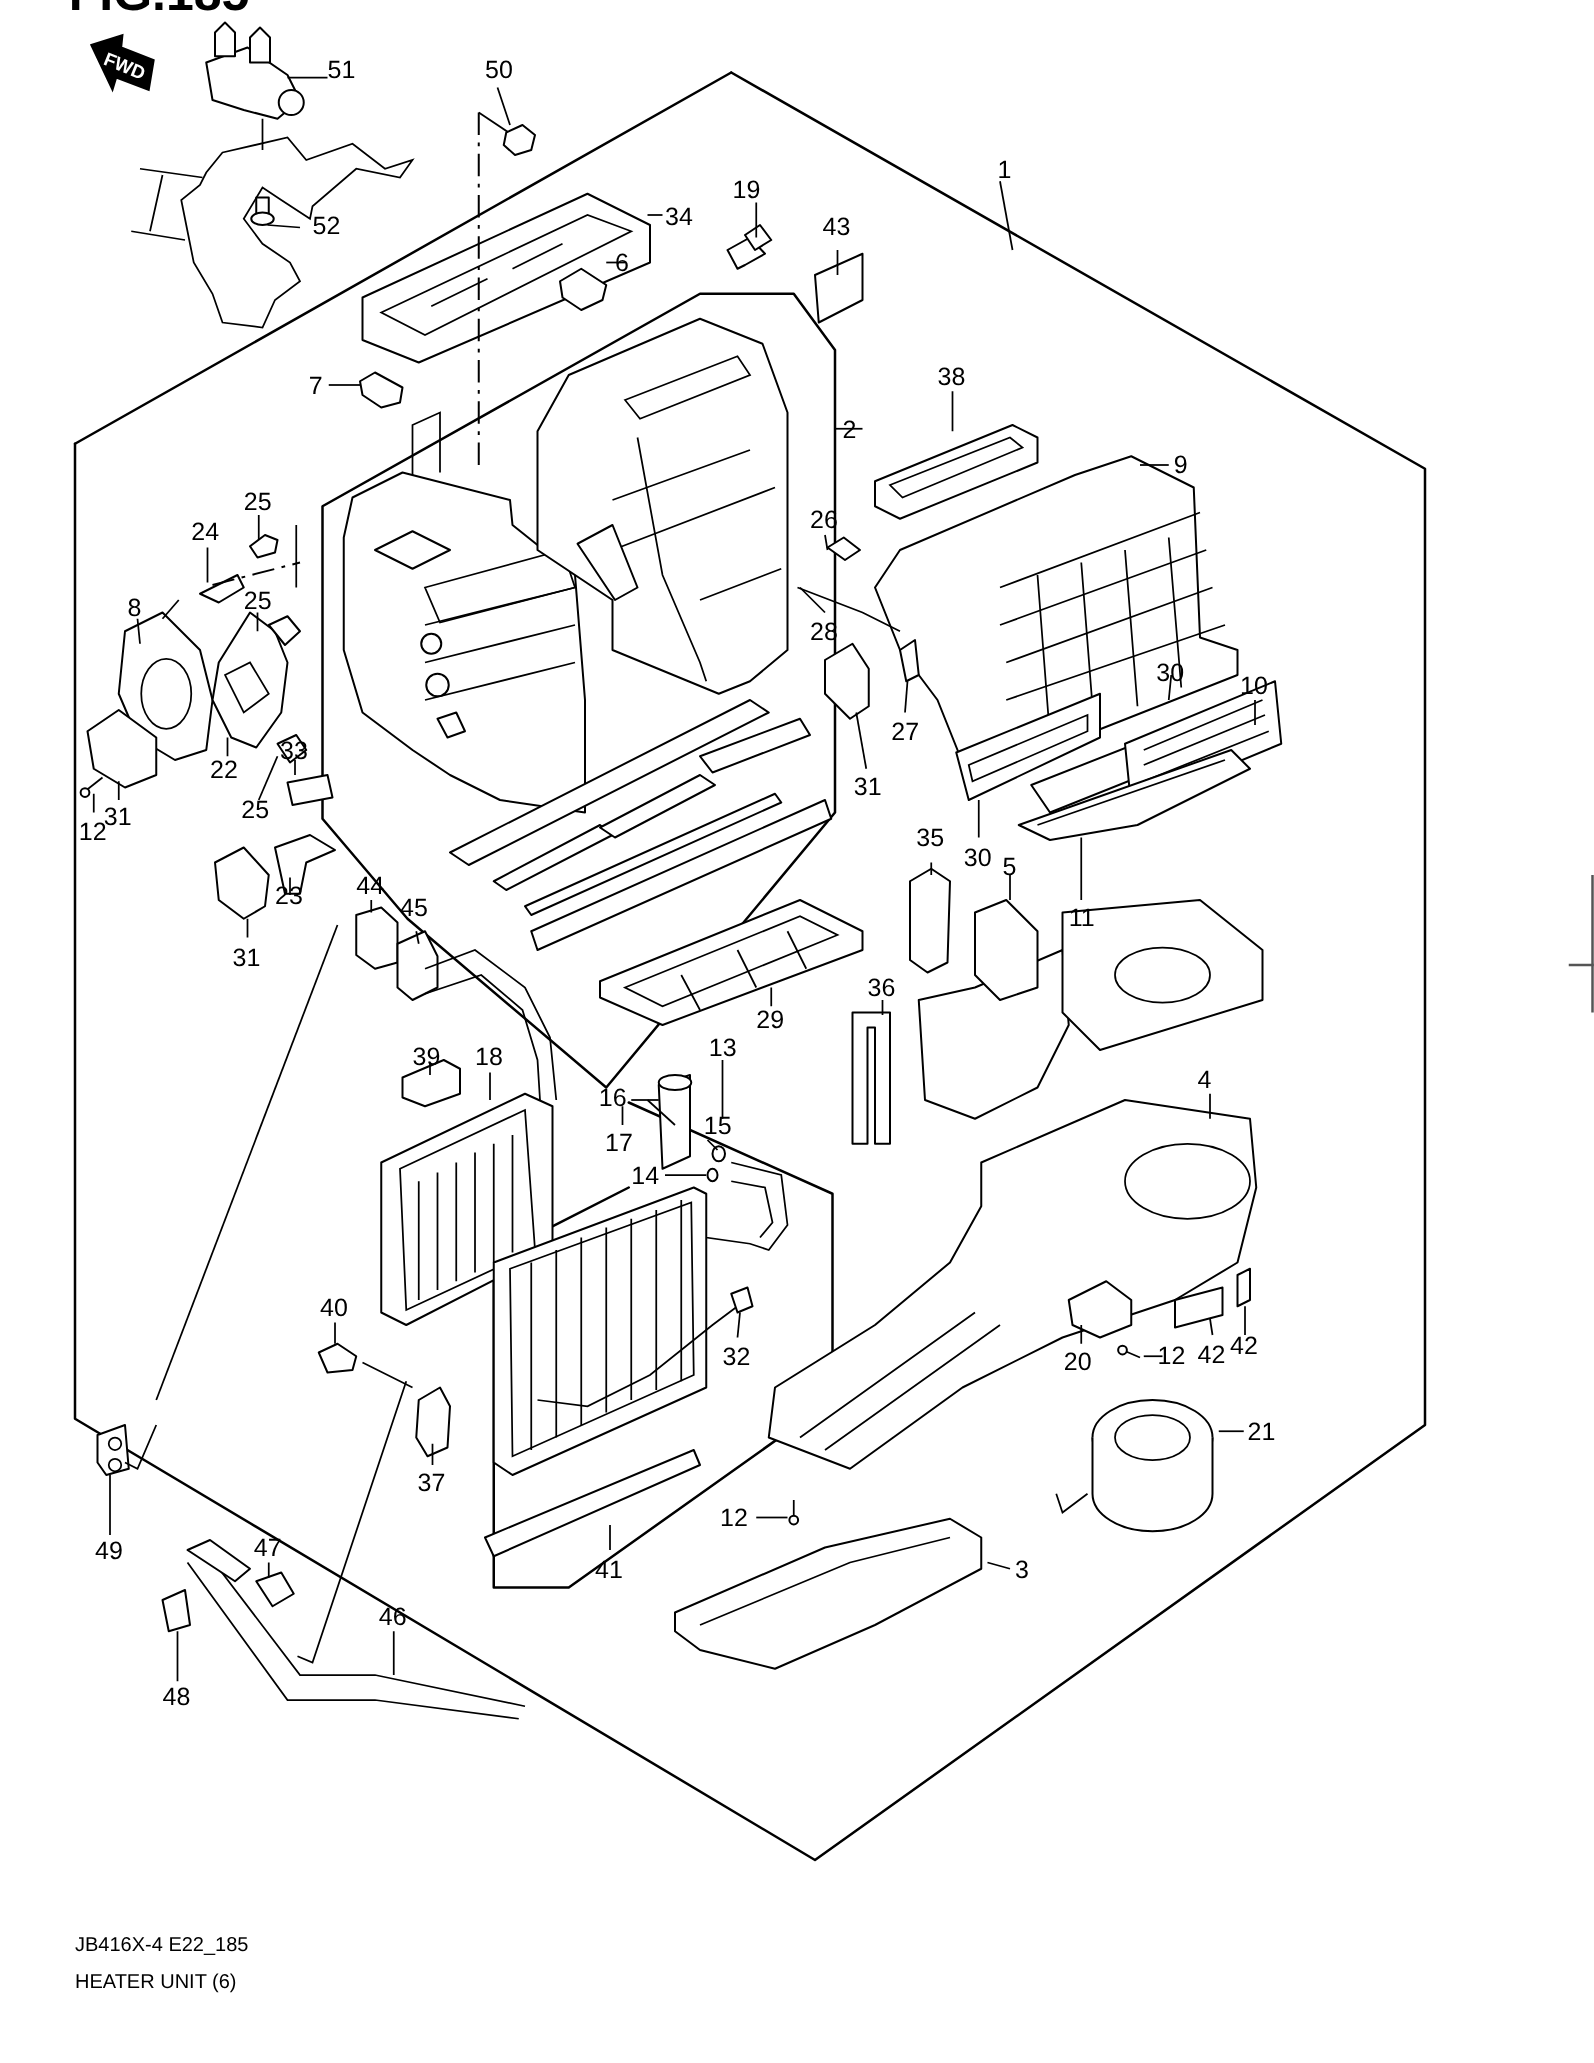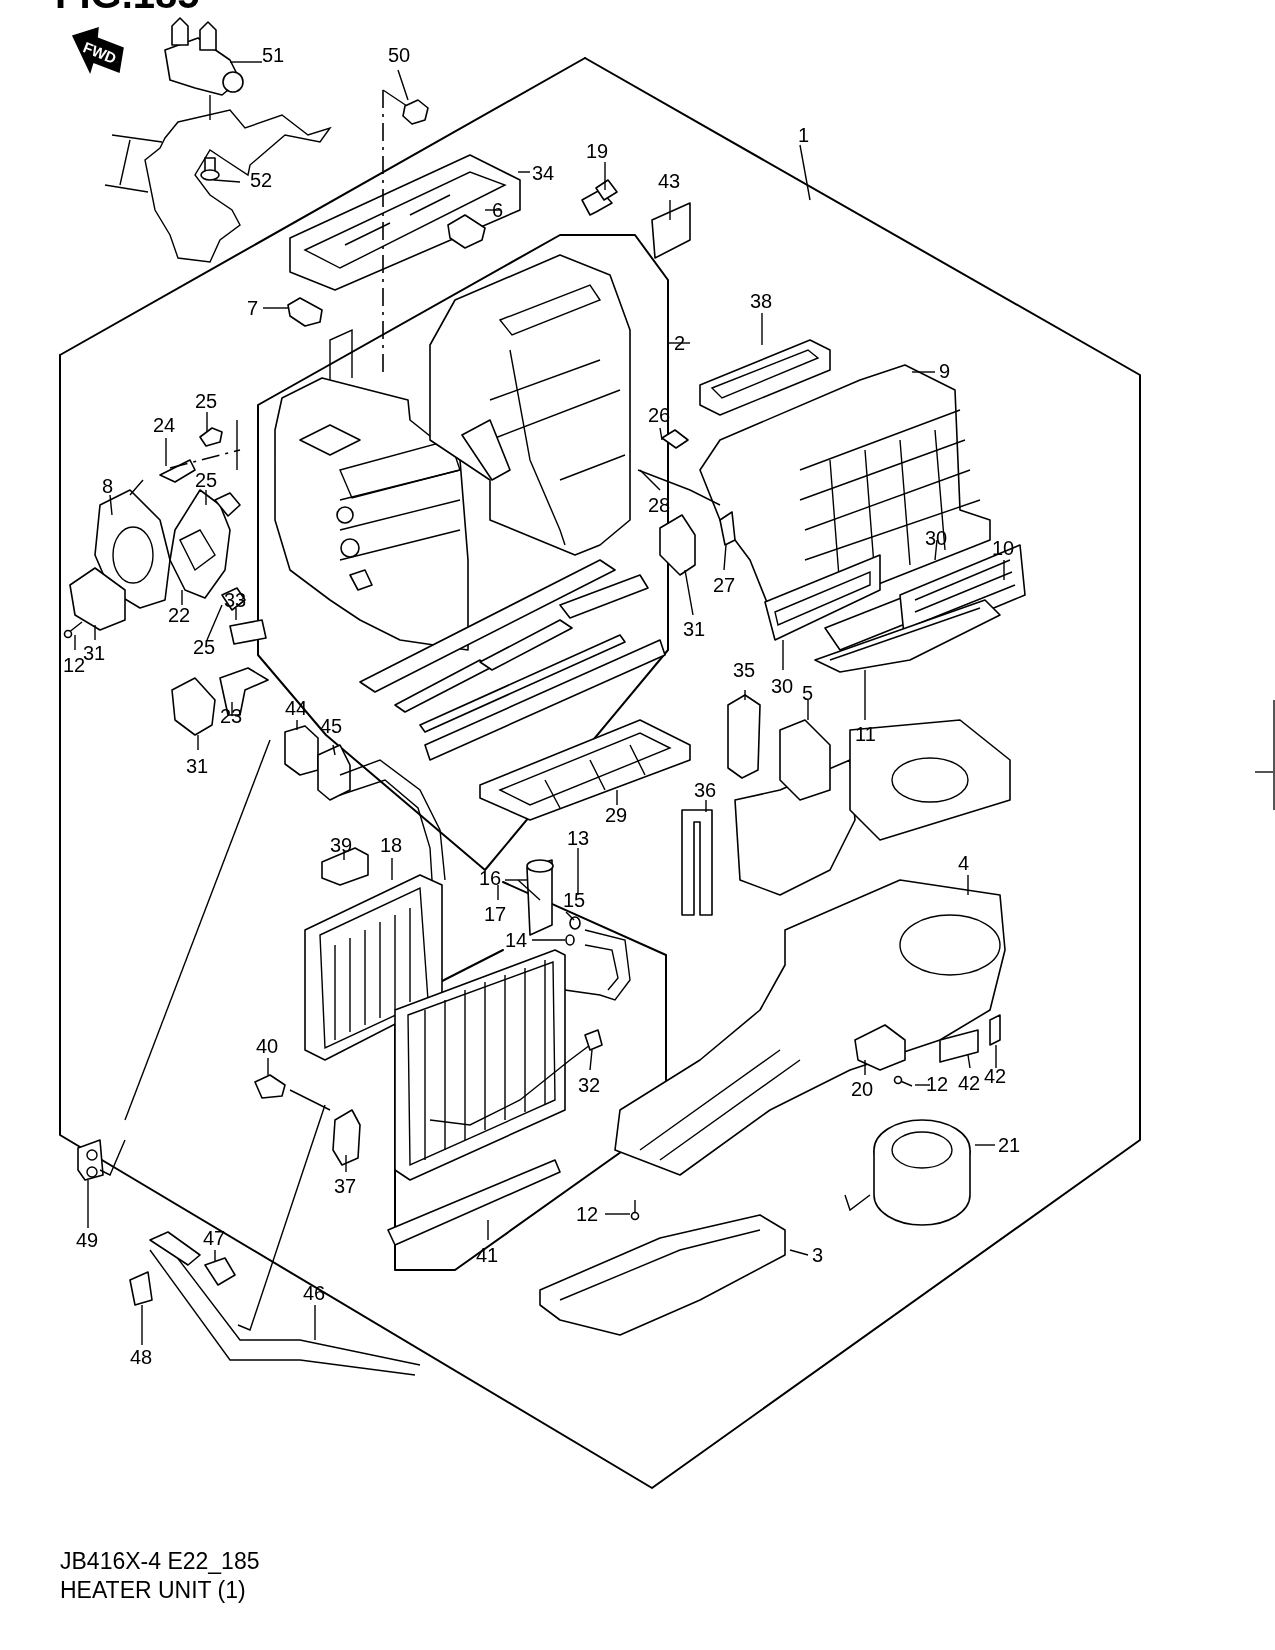--- a/index.html
+++ b/index.html
@@ -6,21 +6,21 @@
   body { width: 1275px; height: 1650px; position: relative; overflow: hidden;
          font-family: "Liberation Sans", sans-serif; color: #000; }
   #diagram { position: absolute; left: 0; top: 0; width: 1275px; height: 1650px; }
   .ln { stroke: #000; stroke-width: 2; fill: none; stroke-linejoin: round; stroke-linecap: round; }
   .thin { stroke: #000; stroke-width: 1.4; fill: none; }
   .part { stroke: #000; stroke-width: 1.6; fill: #fff; stroke-linejoin: round; }
   .dash { stroke: #000; stroke-width: 1.6; fill: none; stroke-dasharray: 18 6 3 6; }
   .num { font-family: "Liberation Sans", sans-serif; font-size: 20px; fill: #000; }
   .title { font-family: "Liberation Sans", sans-serif; font-size: 40px; font-weight: bold; fill: #000; }
   .fwd { font-family: "Liberation Sans", sans-serif; font-size: 15px; font-weight: bold; fill: #fff; }
-  .footer { position: absolute; left: 60px; font-size: 23px; font-family: "Liberation Sans", sans-serif; }
+  .footer { position: absolute; left: 60px; font-size: 16px; font-family: "Liberation Sans", sans-serif; }
   #footer-code { top: 1548px; }
   #footer-name { top: 1577px; }
   .margin-mark { position: absolute; background: #555; }
 </style>
 </head>
 <body>
 
 <svg id="diagram" viewBox="0 0 1275 1650" xmlns="http://www.w3.org/2000/svg">
 
   <text class="title" x="55" y="8">FIG.185</text>
@@ -437,13 +437,13 @@
     <text class="num" x="388" y="62">50</text>
     <text class="num" x="262" y="62">51</text>
     <text class="num" x="250" y="187">52</text>
   </g>
 </svg>
 
 <div class="margin-mark" style="left:1273px; top:700px; width:2px; height:110px;"></div>
 <div class="margin-mark" style="left:1255px; top:771px; width:20px; height:2px;"></div>
 
 <div class="footer" id="footer-code">JB416X-4 E22_185</div>
-<div class="footer" id="footer-name">HEATER UNIT (1)</div>
+<div class="footer" id="footer-name">HEATER UNIT (6)</div>
 
 </body></html>

